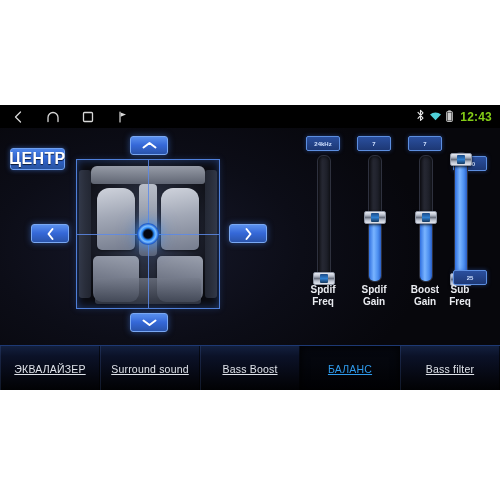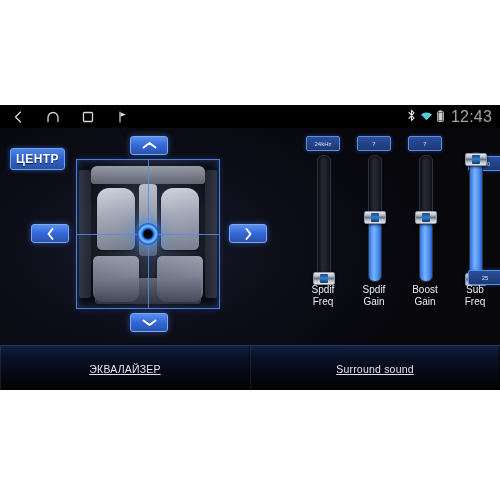--- a/index.html
+++ b/index.html
@@ -32,23 +32,23 @@
   .navicon { width: 16px; height: 16px; display: block; }
   .navicon svg { display: block; }
 
   .sysicons {
     position: absolute; right: 8px; top: 0;
     height: 23px;
     display: flex; align-items: center; gap: 4px;
   }
   .sysicon { display: block; }
   .clock {
-    color: #a3a3a3;
-    font-size: 16px;
-    font-weight: normal;
+    color: #84cc16;
+    font-size: 12px;
+    font-weight: bold;
     letter-spacing: 0.2px;
     margin-left: 3px;
   }
 
   
   .body {
     position: absolute; left: 0; top: 23px;
     width: 500px; height: 217px;
     background:
       radial-gradient(ellipse 280px 170px at 148px 120px, #16182a 0%, #0c0d17 55%, #07070c 100%),
@@ -58,21 +58,21 @@
   
   .centerbtn {
     position: absolute;
     left: 10px; top: 20px;
     width: 53px; height: 20px;
     border-radius: 3px;
     background: linear-gradient(180deg, #4d85e8 0%, #2f63cf 48%, #27539f 100%);
     border: 1px solid #6fa0f0;
     box-shadow: 0 0 5px rgba(70,130,240,.55);
     color: #ffffff;
-    font-size: 12px; font-weight: bold;
+    font-size: 16px; font-weight: bold;
     letter-spacing: .4px;
     display: flex; align-items: center; justify-content: center;
     text-shadow: 0 1px 1px rgba(0,0,0,.7);
   }
 
   .carbox {
     position: absolute;
     left: 76px; top: 31px;
     width: 142px; height: 148px;
     border: 1px solid #4f7fd8;
@@ -150,21 +150,21 @@
   .arrow-right { left: 229px; top: 96px;  width: 36px; height: 17px; }
 
   
   .sliders {
     position: absolute;
     left: 296px; top: 0;
     width: 204px; height: 217px;
   }
   .slider {
     position: absolute;
-    top: 0; width: 50px; height: 217px;
+    top: 0; width: 50px; height: 217px; font-weight: bold;
   }
   .slider .valuebox {
     position: absolute;
     left: 50%; transform: translateX(-50%);
     min-width: 26px; height: 13px; padding: 0 3px;
     border-radius: 2px;
     background: linear-gradient(180deg, #2a4f9e 0%, #1d3875 100%);
     border: 1px solid #5c8ee0;
     color: #cfe0ff;
     font-size: 6px;
@@ -358,35 +358,38 @@
         <div class="track" style="top:27px; height:125px;">
           <div class="fill" style="height:48%;"></div>
         </div>
         <div class="handle" style="top:83px;"></div>
         <div class="caption">
           <div>Boost</div>
           <div>Gain</div>
         </div>
       </div>
 
-      <div class="slider" style="left:154px;">
+      <div class="slider" style="left:139px;">
         <div class="valuebox" style="top:28px; left:auto; right:-2px; transform:none;">250</div>
         <div class="track" style="top:24px; height:132px;">
           <div class="fill" style="height:100%;"></div>
         </div>
         <div class="handle" style="top:25px;"></div>
         <div class="handle" style="top:145px;"></div>
         <div class="valuebox" style="top:142px; left:auto; right:-2px; transform:none;">25</div>
         <div class="caption">
           <div>Sub</div>
           <div>Freq</div>
         </div>
       </div>
 
     </div>
   </div>
 
   <div class="tabbar">
     <div class="tab">ЭКВАЛАЙЗЕР</div>
     <div class="tab">Surround sound</div>
+    <div class="tab">Bass Boost</div>
+    <div class="tab active">БАЛАНС</div>
+    <div class="tab">Bass filter</div>
   </div>
 
 </div>
 
 </body></html>

